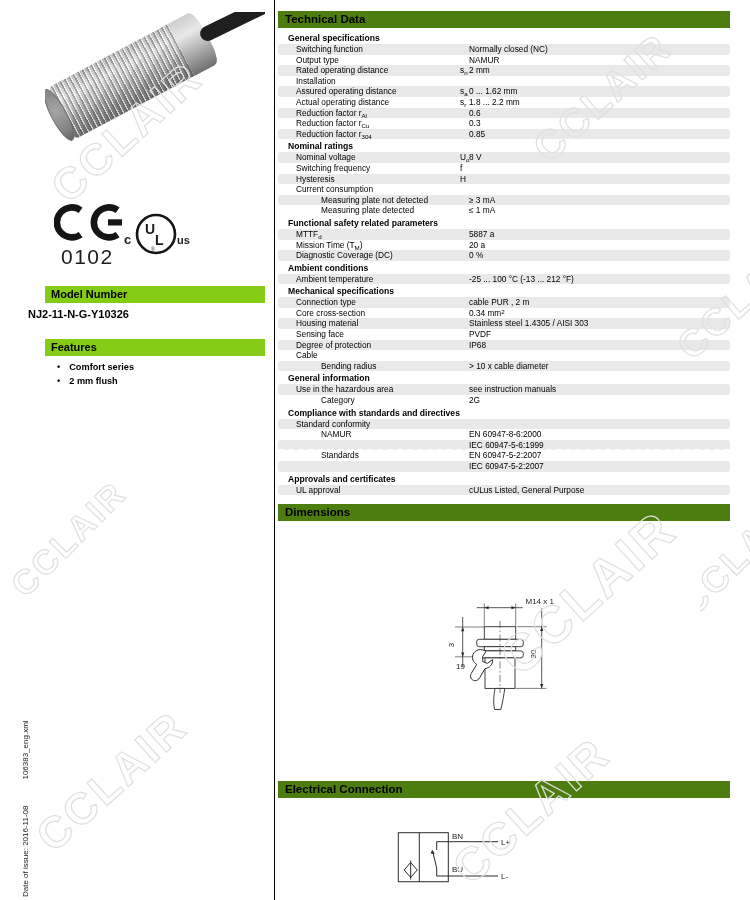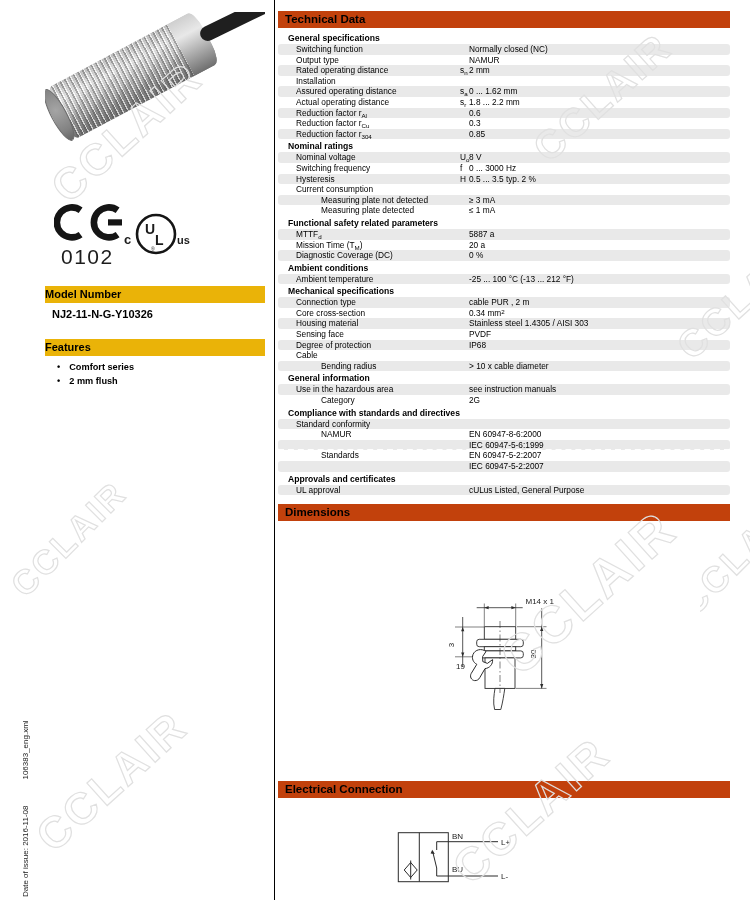--- a/index.html
+++ b/index.html
@@ -4,24 +4,24 @@
 <style>
   html,body{margin:0;padding:0;}
   body{
     width:750px;height:900px;position:relative;overflow:hidden;background:#fff;
     font-family:"Liberation Sans",sans-serif;color:#000;
   }
   
   .vline{position:absolute;left:274px;top:0;width:1px;height:900px;background:#000;}
 
   
-  .section-bar{position:absolute;left:278px;width:452px;height:17px;background:#c2410c;
+  .section-bar{position:absolute;left:278px;width:452px;height:17px;background:#4d7c0f;
     font-weight:bold;font-size:11.5px;line-height:17px;padding-left:7px;box-sizing:border-box;}
-  .side-bar{position:absolute;left:45px;width:220px;height:17px;background:#eab308;
-    font-weight:bold;font-size:11px;line-height:17px;padding-left:0;box-sizing:border-box;}
+  .side-bar{position:absolute;left:45px;width:220px;height:17px;background:#84cc16;
+    font-weight:bold;font-size:11px;line-height:17px;padding-left:6px;box-sizing:border-box;}
 
   
   .spec-table{position:absolute;left:278px;top:31px;width:452px;}
   .sec-header{font-weight:bold;font-size:8.6px;height:13px;line-height:14.5px;padding-left:10px;white-space:nowrap;}
   .spec-line{display:flex;height:10.6px;line-height:10.6px;font-size:8.3px;align-items:flex-end;}
   .spec-line.alt{background:#e9e9e9;border-radius:3px;}
   .lab{flex:none;width:182px;box-sizing:border-box;padding-left:18px;white-space:nowrap;overflow:visible;}
   .lab.ind2{padding-left:43px;}
   .sym{flex:none;width:9px;white-space:nowrap;overflow:visible;}
   .val{flex:1;white-space:nowrap;}
@@ -36,21 +36,21 @@
     transform:rotate(-28deg);border-radius:7px/20px;
     background:linear-gradient(180deg,#c7c7c7 0%,#efefef 28%,#bdbdbd 55%,#8a8a8a 78%,#6e6e6e 100%);}
   .sensor-threads{position:absolute;left:6px;top:0;width:132px;height:100%;
     background:repeating-linear-gradient(90deg,rgba(80,80,80,.45) 0 1.6px,rgba(255,255,255,.65) 1.6px 2.8px,rgba(120,120,120,.12) 2.8px 5px);}
   .sensor-back{position:absolute;left:138px;top:0;width:30px;height:100%;border-radius:0 7px 7px 0/0 20px 20px 0;
     background:linear-gradient(180deg,#cfcfcf 0%,#e8e8e8 30%,#9a9a9a 75%,#6f6f6f 100%);}
   .sensor-face{position:absolute;left:-8px;top:0;width:16px;height:58px;border-radius:50%;
     background:radial-gradient(circle at 45% 40%,#a5a5a5,#828282 65%,#636363);border:1px solid #6a6a6a;box-sizing:border-box;}
   .sensor-cable{position:absolute;left:162px;top:21px;width:110px;height:15px;background:#1f1f1f;border-radius:8px;transform:rotate(2deg);}
 
-  .model-text{position:absolute;left:52px;top:308px;font-weight:bold;font-size:11px;}
+  .model-text{position:absolute;left:28px;top:308px;font-weight:bold;font-size:11px;}
   .features-list{position:absolute;left:45px;top:360px;width:220px;}
   .feature-item{display:flex;line-height:14px;font-weight:bold;font-size:9.2px;padding-left:12px;}
   .feature-item .dot{margin-right:9px;}
 
   
   .dims-svg{position:absolute;left:440px;top:593px;}
   .elec-svg{position:absolute;left:390px;top:824px;}
   .mark-svg{position:absolute;}
   .drawtext{font-family:"Liberation Sans",sans-serif;font-size:8px;fill:#1c1c1c;}
 
@@ -187,26 +187,24 @@
     </div>
     <div class="sec-header">Nominal ratings</div>
     <div class="spec-line alt">
       <span class="lab">Nominal voltage</span>
       <span class="sym">U<sub>o</sub></span>
       <span class="val">8 V</span>
     </div>
     <div class="spec-line">
       <span class="lab">Switching frequency</span>
       <span class="sym">f</span>
-      <span class="val">0 ... 3000 Hz</span>
     </div>
     <div class="spec-line alt">
       <span class="lab">Hysteresis</span>
       <span class="sym">H</span>
-      <span class="val">0.5 ... 3.5  typ. 2  %</span>
     </div>
     <div class="spec-line">
       <span class="lab">Current consumption</span>
       <span class="sym"></span>
       <span class="val"></span>
     </div>
     <div class="spec-line alt">
       <span class="lab ind2">Measuring plate not detected</span>
       <span class="sym"></span>
       <span class="val">≥ 3 mA</span>

